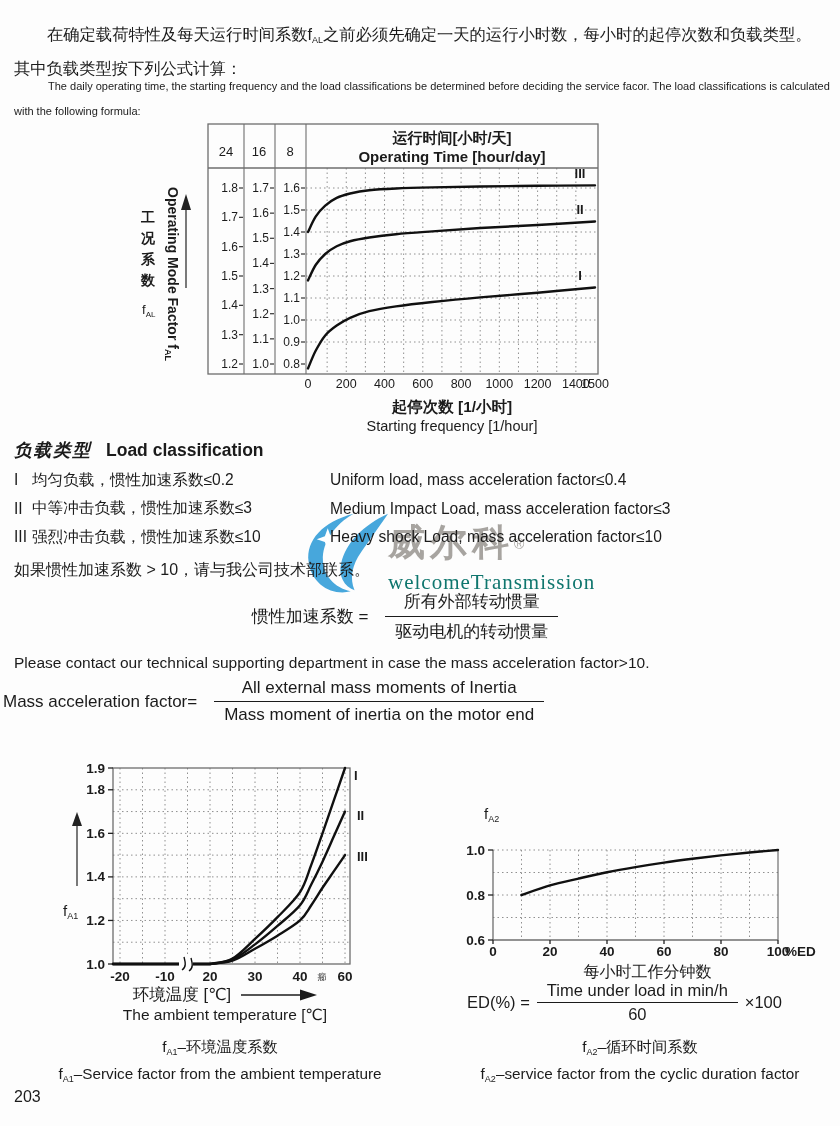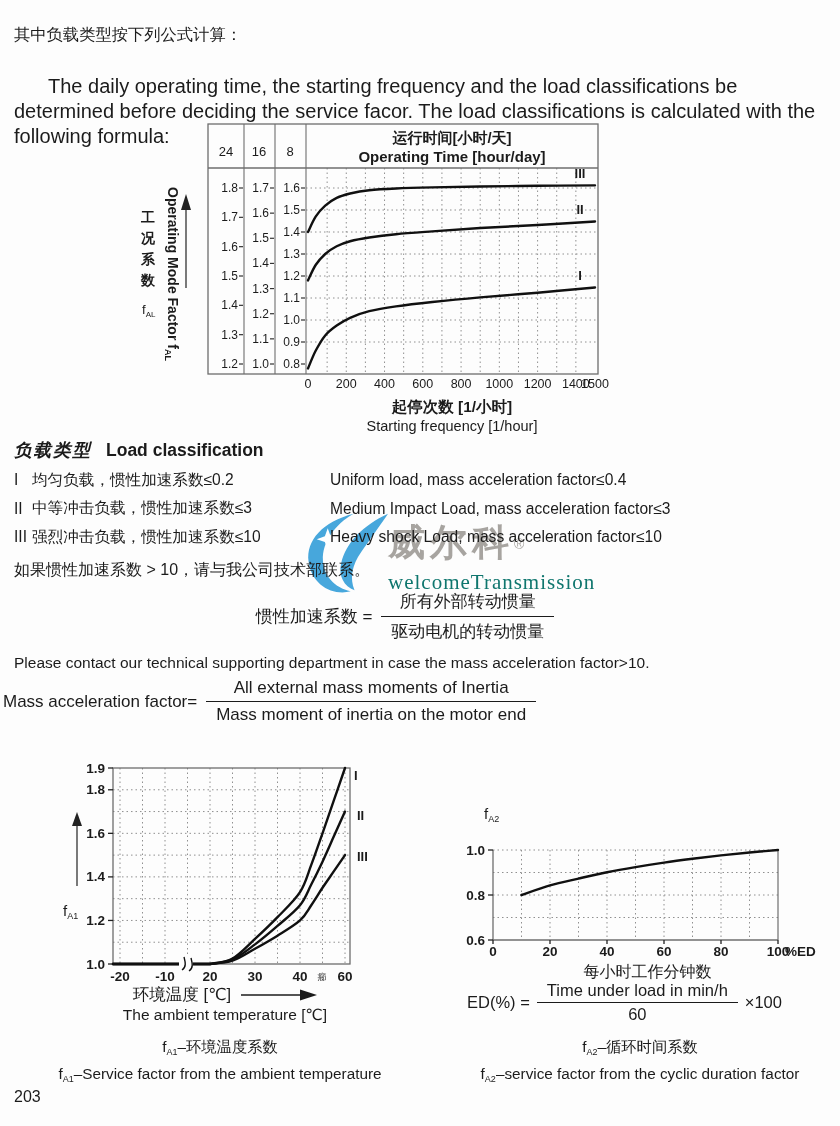--- a/index.html
+++ b/index.html
@@ -1,30 +1,30 @@
 <!DOCTYPE html>
 <html><head>
 <meta charset="utf-8">
 <style>
   html,body{margin:0;padding:0;background:#ffffff;}
   .page{position:relative;width:840px;height:1126px;background:#fdfdfd;
         font-family:"Liberation Sans","DejaVu Sans",sans-serif;color:#1b1b1b;overflow:hidden;}
   .abs{position:absolute;}
   .center{text-align:center;}
   .zh-line{font-size:16.3px;line-height:28px;}
-  .para-en{font-size:20px;line-height:25px;text-indent:34px;margin:0;}
+  .para-en{font-size:11px;line-height:25px;text-indent:34px;margin:0;}
   .sub{font-size:9px;vertical-align:-3px;letter-spacing:0;}
   .load-heading{font-size:17.5px;font-weight:bold;}
   .lh-zh{margin-right:14px;letter-spacing:2px;font-style:italic;}
   .load-row{display:flex;align-items:center;height:28.5px;font-size:15.6px;}
   .load-row .ln{min-width:18px;}
   .load-row .lzh{width:298px;}
   .note-zh{font-size:16px;}
   .note-en{font-size:15.5px;}
-  .formula{display:flex;align-items:center;gap:9px;font-size:17px;}
+  .formula{display:flex;align-items:center;gap:17px;font-size:17px;}
   .formula.centered{justify-content:center;}
   .frac{display:inline-flex;flex-direction:column;text-align:center;}
   .frac .num{padding:0 10px 3px;border-bottom:1.8px solid #1b1b1b;}
   .frac .den{padding:3px 10px 0;}
   .ed-row{font-size:16.5px;gap:7px;}
   .axis-label-row{display:flex;align-items:center;justify-content:center;gap:8px;font-size:16.5px;}
   .cap-line{font-size:15.3px;line-height:21px;}
   .watermark{display:flex;align-items:flex-start;z-index:1;}
   .wm-textblock{margin-left:-4px;margin-top:8px;}
   .wm-zh{font-size:37px;font-weight:bold;color:#a7a4a0;letter-spacing:5px;}
@@ -33,20 +33,21 @@
   .overlay{z-index:2;}
   .pagenum{font-size:16px;}
   svg text{font-family:"Liberation Sans","DejaVu Sans",sans-serif;}
 </style>
 </head>
 <body>
 
 <div class="page">
 
   <div class="abs overlay" style="left:14px;top:20px;width:814px;">
+    <div class="zh-line" style="text-indent:33px;white-space:nowrap;"><span>在确定载荷特性及每天运行时间系数f</span><span class="sub">AL</span><span>之前必须先确定一天的运行小时数，每小时的起停次数和负载类型。</span></div>
     <div class="zh-line">其中负载类型按下列公式计算：</div>
   </div>
 
   <p class="abs overlay para-en" style="left:14px;top:74px;width:816px;">The daily operating time, the starting frequency and the load classifications be determined before deciding the service facor. The load classifications is calculated with the following formula:</p>
 
   <div class="abs" id="chart-main" style="left:128px;top:116px;"><svg width="530" height="322" viewBox="0 0 530 322">
         <line x1="178" y1="226.00000000000003" x2="469" y2="226.00000000000003" stroke="#909090" stroke-width="1" stroke-dasharray="1.5,3" fill="none"></line>
         <line x1="178" y1="204.00000000000003" x2="469" y2="204.00000000000003" stroke="#909090" stroke-width="1" stroke-dasharray="1.5,3" fill="none"></line>
         <line x1="178" y1="182" x2="469" y2="182" stroke="#909090" stroke-width="1" stroke-dasharray="1.5,3" fill="none"></line>
         <line x1="178" y1="160" x2="469" y2="160" stroke="#909090" stroke-width="1" stroke-dasharray="1.5,3" fill="none"></line>

